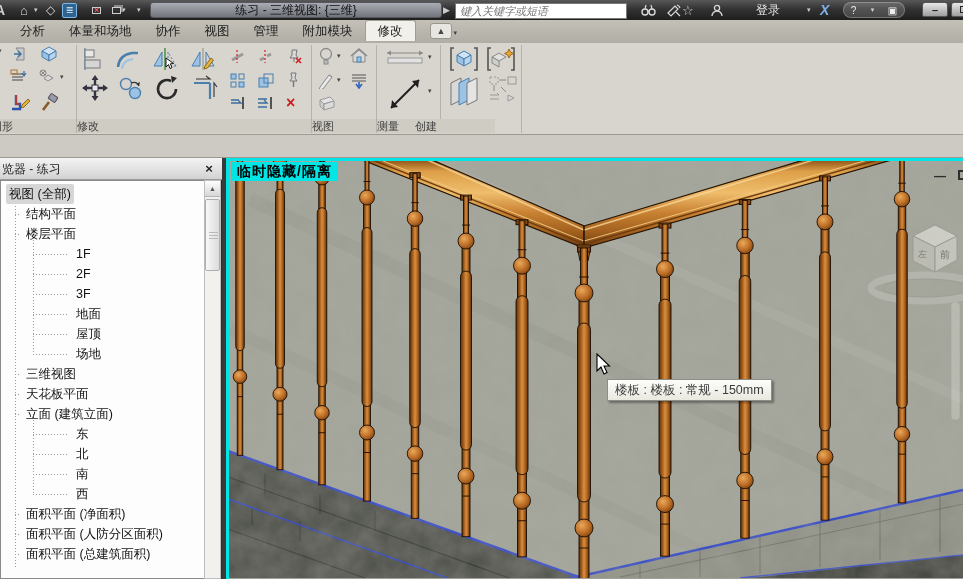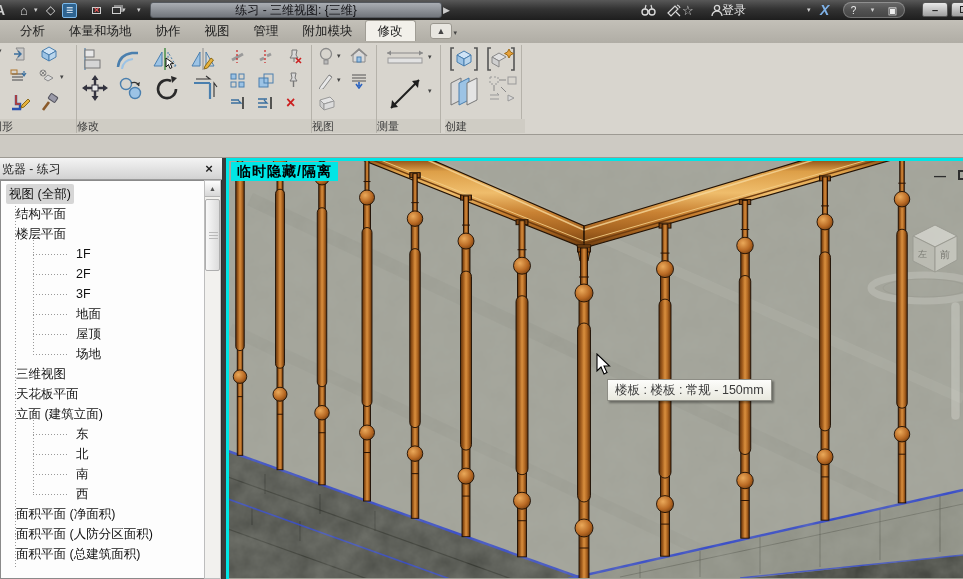--- a/index.html
+++ b/index.html
@@ -52,21 +52,21 @@
   .browser{position:absolute;left:0;top:158px;width:222px;height:421px;background:#ececec;border-right:1px solid #2c2c2c;}
   .btitle{position:absolute;left:0;top:0;width:222px;height:22px;background:linear-gradient(180deg,#f4f4f4,#d2d2d2);
     border-bottom:1px solid #9a9a9a;font-size:12px;color:#222;line-height:22px;padding-left:2px;}
   .bclose{position:absolute;right:4px;top:3px;width:16px;height:16px;text-align:center;line-height:15px;
     font-size:13px;color:#222;font-weight:bold;}
   .tree{position:absolute;left:0;top:22px;width:205px;bottom:0;background:#fdfdfd;border:1px solid #8a8a8a;
     border-right:none;overflow:hidden;padding-top:3px;}
   .trow{height:20px;line-height:20px;font-size:12.5px;color:#111;white-space:nowrap;position:relative;}
   .trow .lbl{display:inline-block;padding:0 3px;}
   .trow.sel .lbl{background:#d6d6d6;border-radius:2px;}
-  .lv0{padding-left:5px;} .lv1{padding-left:12px;} .lv2{padding-left:72px;}
+  .lv0{padding-left:5px;} .lv1{padding-left:22px;} .lv2{padding-left:72px;}
   .lv2::before{content:"";position:absolute;left:32px;top:10px;width:36px;height:1px;
     background:repeating-linear-gradient(90deg,#9a9a9a 0 1px,transparent 1px 3px);}
   .lv1::before{content:"";position:absolute;left:14px;top:10px;width:6px;height:1px;
     background:repeating-linear-gradient(90deg,#9a9a9a 0 1px,transparent 1px 3px);}
   .vguide{position:absolute;width:1px;background:repeating-linear-gradient(180deg,#9a9a9a 0 1px,transparent 1px 3px);}
   .vscroll{position:absolute;right:0;top:22px;width:17px;bottom:0;background:#f2f1ee;border:1px solid #bdbdbd;}
   .sbtn{position:absolute;left:0;top:0;width:15px;height:16px;background:linear-gradient(180deg,#fdfdfd,#d7d7d7);
     border-bottom:1px solid #b5b5b5;text-align:center;font-size:7px;color:#555;line-height:16px;}
   .sthumb{position:absolute;left:0;top:18px;width:15px;height:72px;border:1px solid #aeaeae;border-radius:2px;
     background:linear-gradient(90deg,#f8f8f8,#dcdcdc);}
@@ -99,41 +99,44 @@
   <div class="tb" style="left:92px;">
       <span class="winsq red"></span>
     </div>
   <div class="tb" style="left:112px;">
       <span class="winsq cas"></span>
       <span class="dd">▾</span>
     </div>
   <div class="tb dd" style="left:136px;">▾</div>
   <div class="tb titlepill">练习 - 三维视图: {三维}</div>
   <div class="tb" style="left:443px;color:#ccc;font-size:9px;">▶</div>
+  <div class="tb searchwrap">
+    <input class="searchbox" placeholder="键入关键字或短语" style="">
+  </div>
   <div class="tb ic-sm" style="left:632px;">
     <svg width="15" height="12" viewBox="0 0 15 12">
         <circle cx="4" cy="8" r="3" fill="none" stroke="#d8d8d8" stroke-width="1.4"></circle>
         <circle cx="11" cy="8" r="3" fill="none" stroke="#d8d8d8" stroke-width="1.4"></circle>
         <path d="M4,5 L5,1 M11,5 L10,1 M6,7 h3" stroke="#d8d8d8" stroke-width="1.2" fill="none"></path>
       </svg>
   </div>
   <div class="tb ic-sm" style="left:658px;">
     <svg width="14" height="13" viewBox="0 0 14 13">
         <path d="M1,9 L8,2 L11,5 L4,12 Z" fill="none" stroke="#d8d8d8" stroke-width="1.2"></path>
         <path d="M9,8 L13,12 M10,1 a4,4 0 0 1 3,3" stroke="#d8d8d8" stroke-width="1.2" fill="none"></path>
       </svg>
   </div>
   <div class="tb" style="left:682px;font-size:13px;color:#d8d8d8;">☆</div>
   <div class="tb ic-sm" style="left:702px;">
     <svg width="12" height="13" viewBox="0 0 12 13">
         <circle cx="6" cy="4" r="2.6" fill="none" stroke="#d8d8d8" stroke-width="1.3"></circle>
         <path d="M1,12 a5,5 0 0 1 10,0" fill="none" stroke="#d8d8d8" stroke-width="1.3"></path>
       </svg>
   </div>
-  <div class="tb login" style="left:718px;">登录</div>
+  <div class="tb login" style="left:752px;">登录</div>
   <div class="tb dd" style="left:806px;">▾</div>
   <div class="tb xlogo" style="left:820px;">X</div>
   <div class="tb pillgrp">
     <span>?</span>
     <span class="dd">▾</span>
     <span>▣</span>
   </div>
   <div class="tb winbtn" style="left:922px;">–</div>
   <div class="tb winbtn" style="left:951px;">
       <span class="winsq" style="border-color:#222;"></span>
@@ -384,21 +387,21 @@
   </div>
   <div class="ic" style="left:488px;top:32px;">
     <svg width="30" height="30" viewBox="0 0 30 30">
         <rect x="2" y="2" width="8" height="7" fill="none" stroke="#999" stroke-dasharray="2,2"></rect>
         <rect x="20" y="2" width="8" height="7" fill="none" stroke="#999"></rect>
         <path d="M11,5 h7 M6,10 v6 M13,12 l5,5" stroke="#888" fill="none"></path>
         <path d="M2,20 h9 l-2,-2 M2,24 h9" stroke="#999" fill="none"></path>
         <path d="M20,20 l6,3 -6,3 Z" fill="#d9d9d9" stroke="#999"></path>
       </svg>
   </div>
-  <div class="plabel" style="left:445px;width:80px;">创建</div>
+  <div class="plabel" style="left:415px;width:80px;">创建</div>
 </div>
 
 <div class="optionsbar"></div>
 
 <div class="browser">
   <div class="btitle">览器 - 练习</div>
   <div class="bclose">×</div>
   <div class="tree" id="tree">
     <div class="vguide" style="left:14px;top:13px;height:374px;"></div>
     <div class="vguide" style="left:32px;top:53px;height:120px;"></div>

